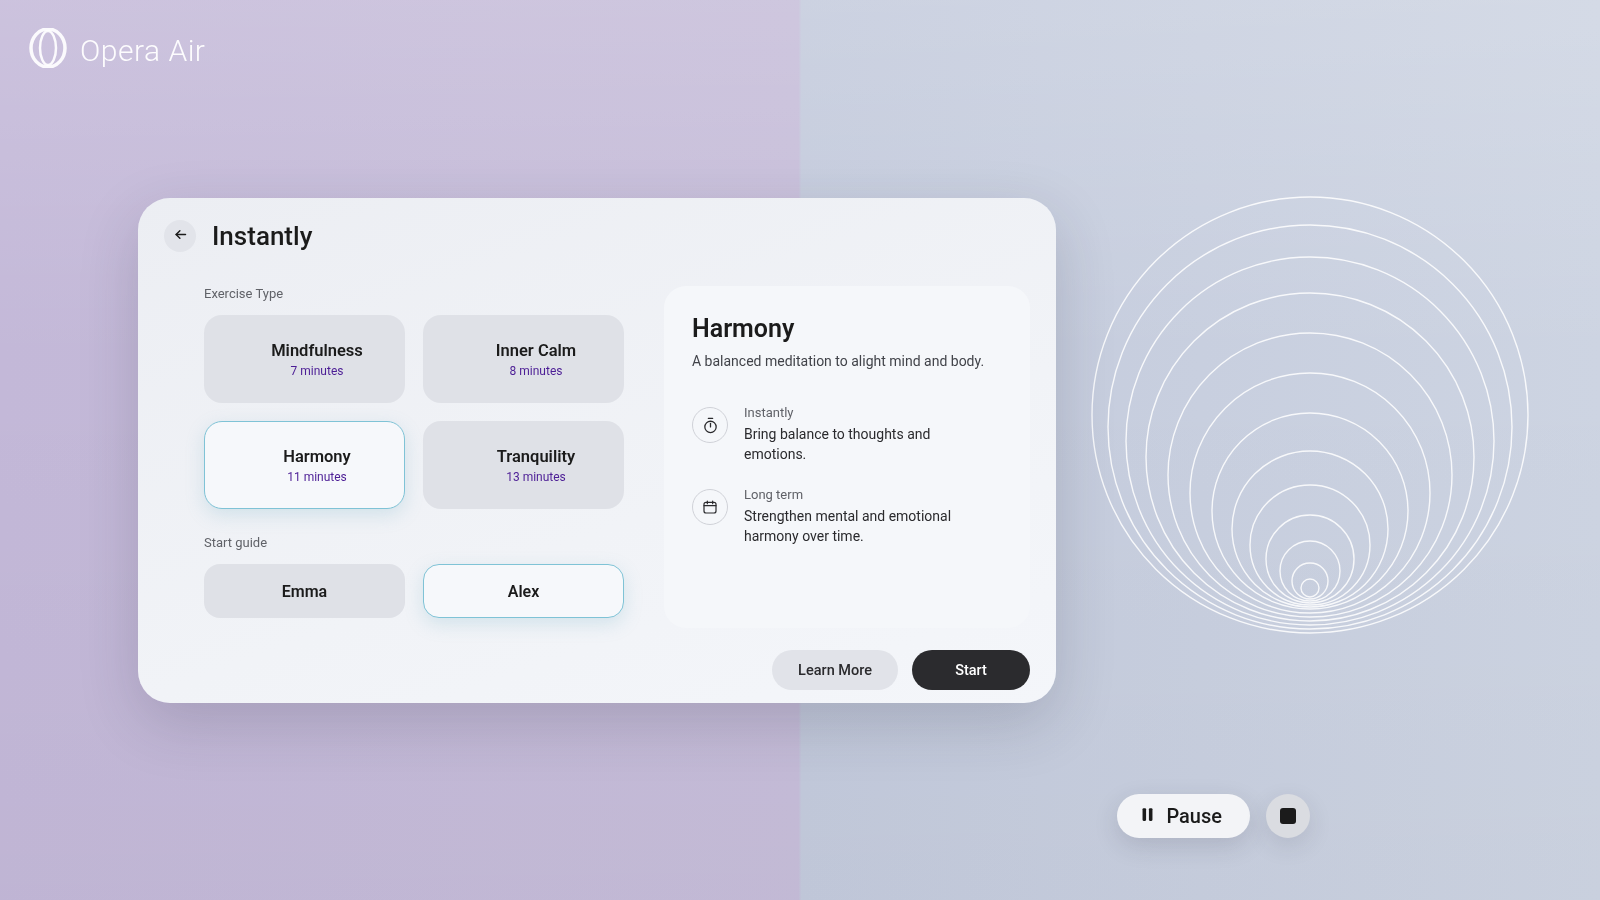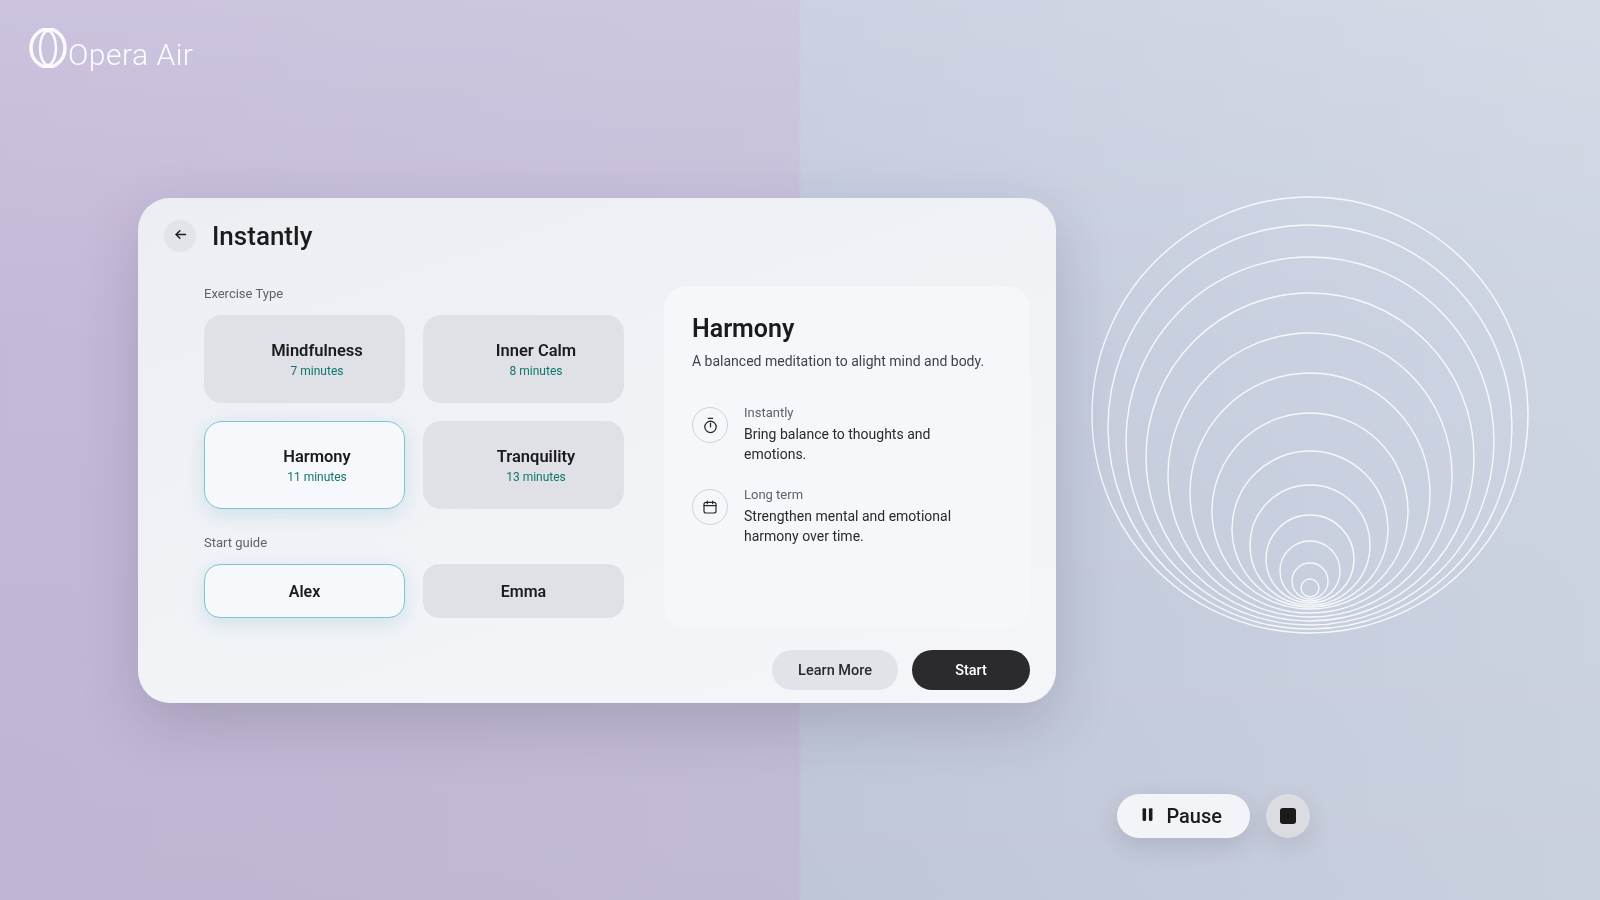--- a/index.html
+++ b/index.html
@@ -21,21 +21,21 @@
   .bg-overlay {
     position:absolute; inset:0;
     background: linear-gradient(to bottom, rgba(255,255,255,0.15), rgba(255,255,255,0) 40%, rgba(0,0,0,0.02));
     pointer-events:none;
   }
 
   
   .brand {
     position: absolute;
     top: 28px; left: 28px;
-    display: flex; align-items: flex-end; 
+    display: flex; align-items: center; gap: 12px;
     color: rgba(255,255,255,0.95);
   }
   .brand-text { font-size: 30px; font-weight: 300; letter-spacing: 0.5px; }
 
   
   .card {
     position: absolute;
     left: 138px; top: 198px;
     width: 918px; height: 505px;
     border-radius: 32px;
@@ -69,21 +69,21 @@
     display:flex; flex-direction:column; align-items:center; justify-content:center;
     cursor:pointer;
     padding-left:25px;
   }
   .type-card.selected {
     background:#f6f8fb;
     border:1.5px solid #7fc3d6;
     box-shadow: 0 6px 18px rgba(120,180,200,0.25);
   }
   .type-name { font-size:16.5px; font-weight:600; color:#1b1b1b; }
-  .type-duration { font-size:12px; color:#0f766e; margin-top:4px; }
+  .type-duration { font-size:12px; color:#4c1d95; margin-top:4px; }
 
   .voice-grid {
     display:grid; grid-template-columns: 1fr 1fr; gap:18px;
   }
   .voice-card {
     height:54px; border-radius:16px;
     background:#dfe1e7;
     display:flex; align-items:center; justify-content:center;
     font-size:16px; font-weight:600; color:#1b1b1b;
     cursor:pointer;
@@ -212,25 +212,25 @@
           <div class="type-duration">11 minutes</div>
         </div>
         <div class="type-card">
           <div class="type-name">Tranquility</div>
           <div class="type-duration">13 minutes</div>
         </div>
       </div>
 
       <div class="section-label">Start guide</div>
       <div class="voice-grid">
+        <div class="voice-card">
+          <span>Emma</span>
+        </div>
         <div class="voice-card selected">
           <span>Alex</span>
-        </div>
-        <div class="voice-card">
-          <span>Emma</span>
         </div>
       </div>
     </div>
 
     <div class="right-col">
       <div class="detail-panel">
         <div class="detail-title">Harmony</div>
         <div class="detail-sub">A balanced meditation to alight mind and body.</div>
 
         <div class="benefit">

